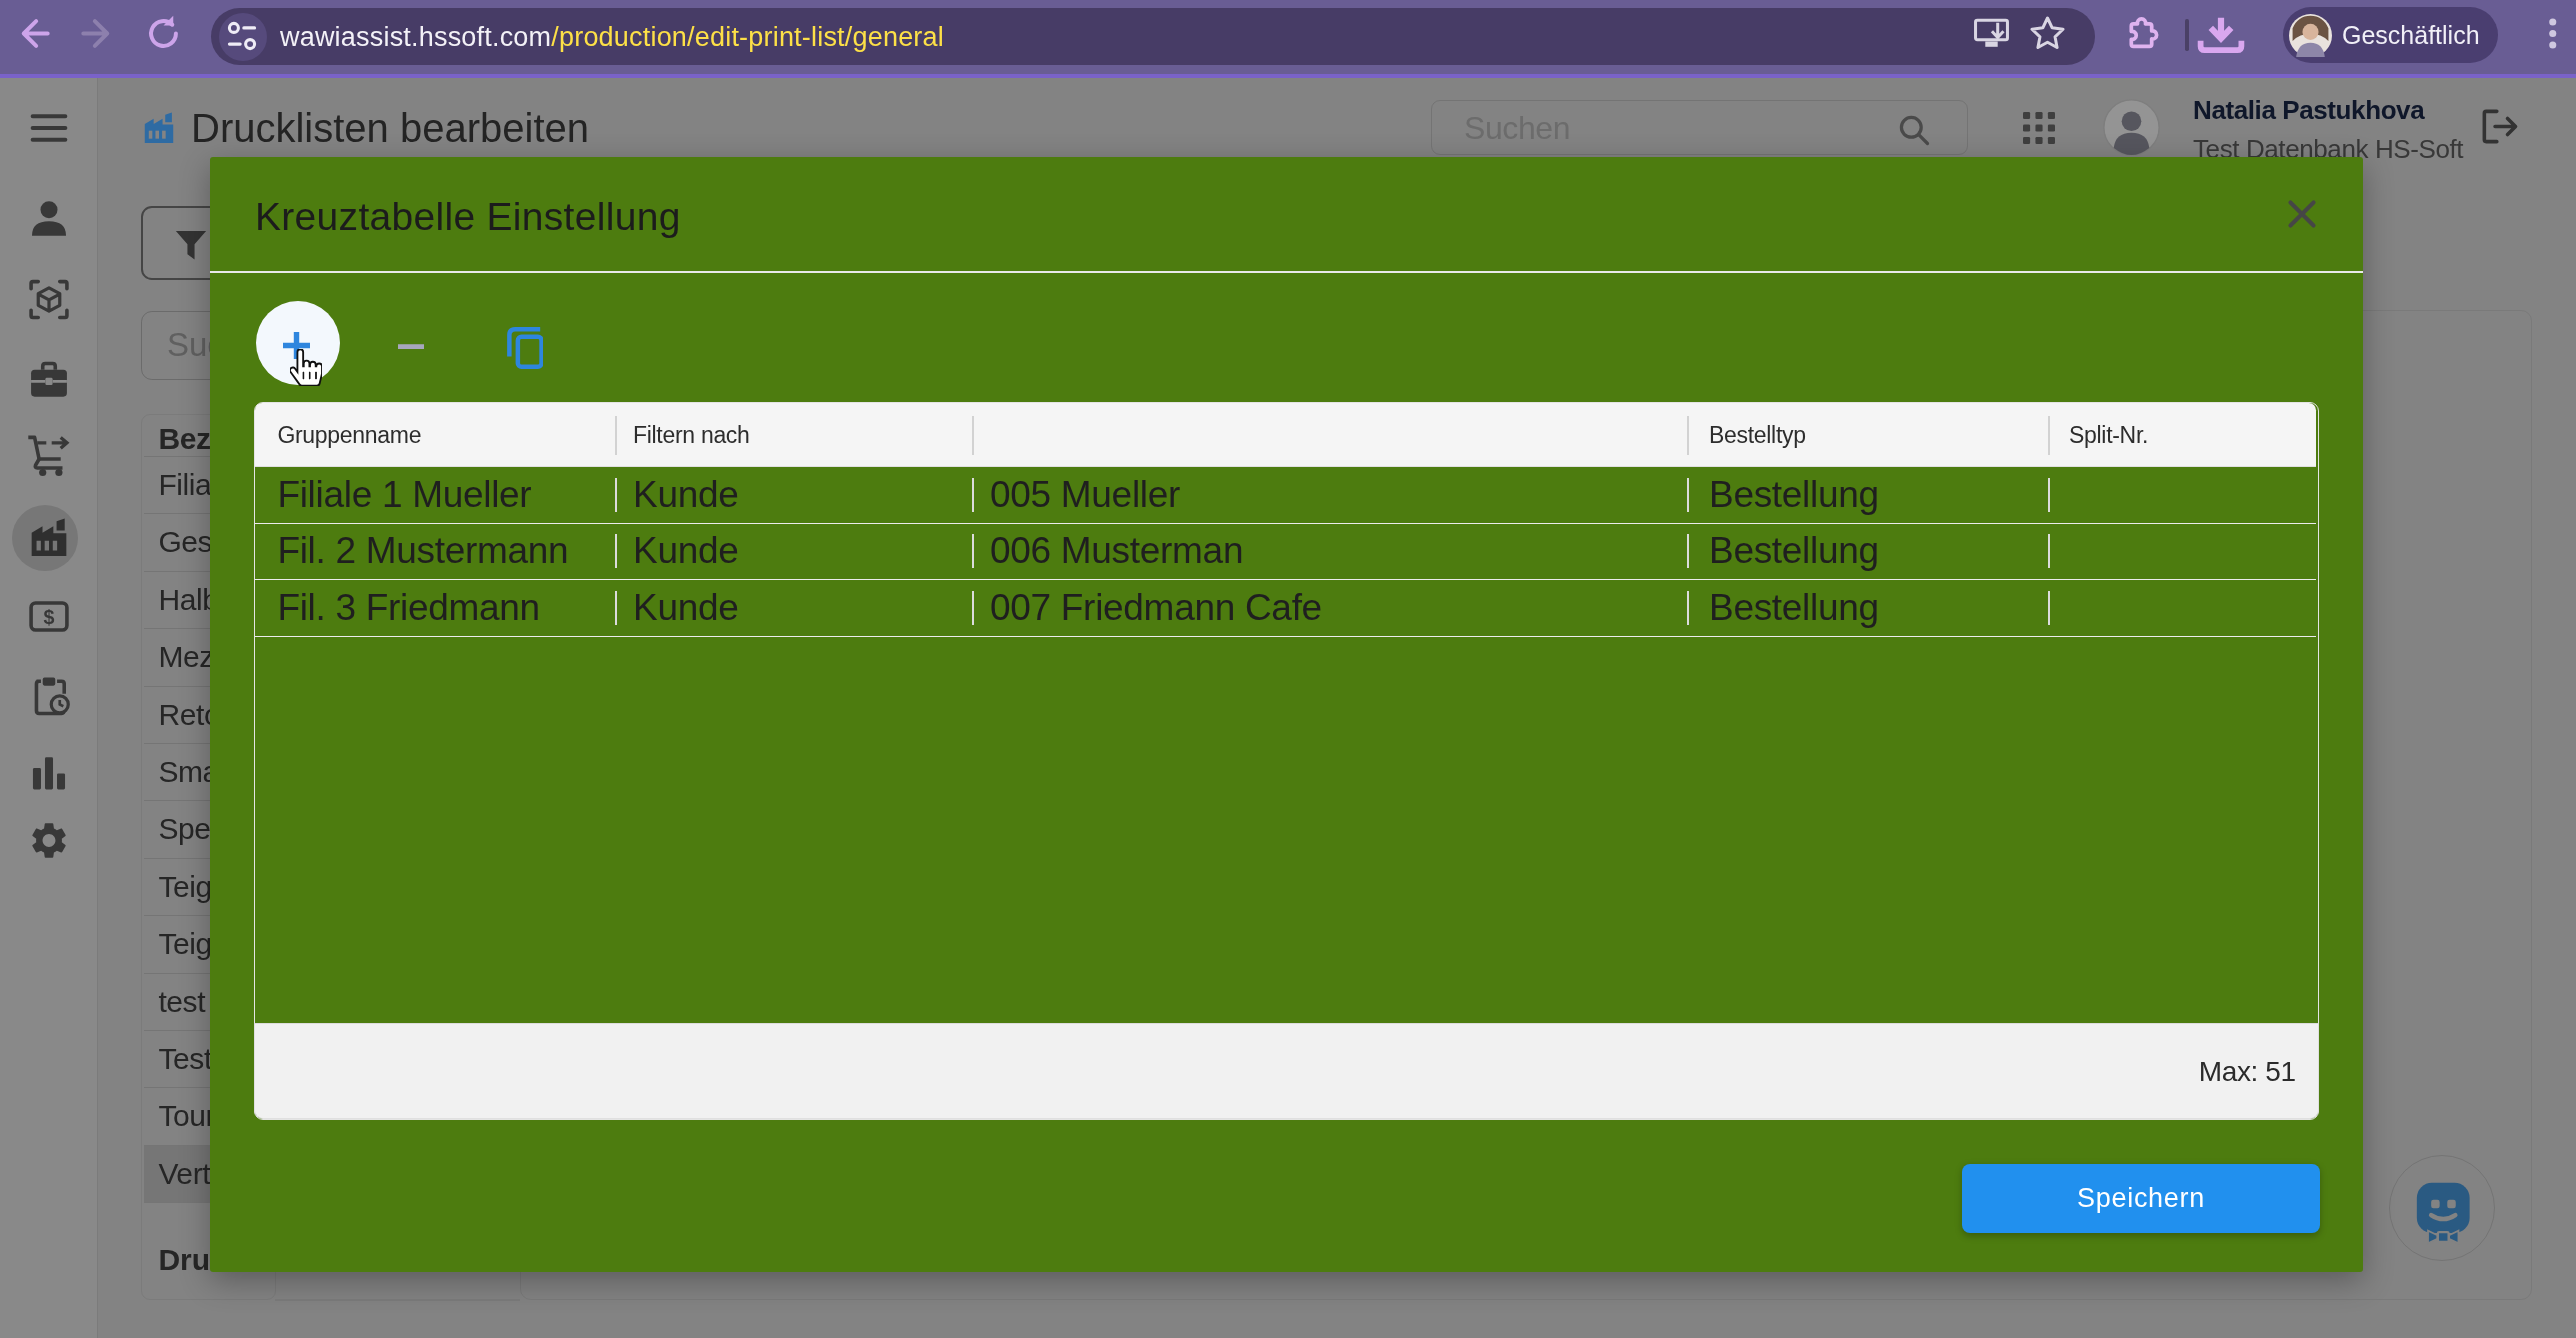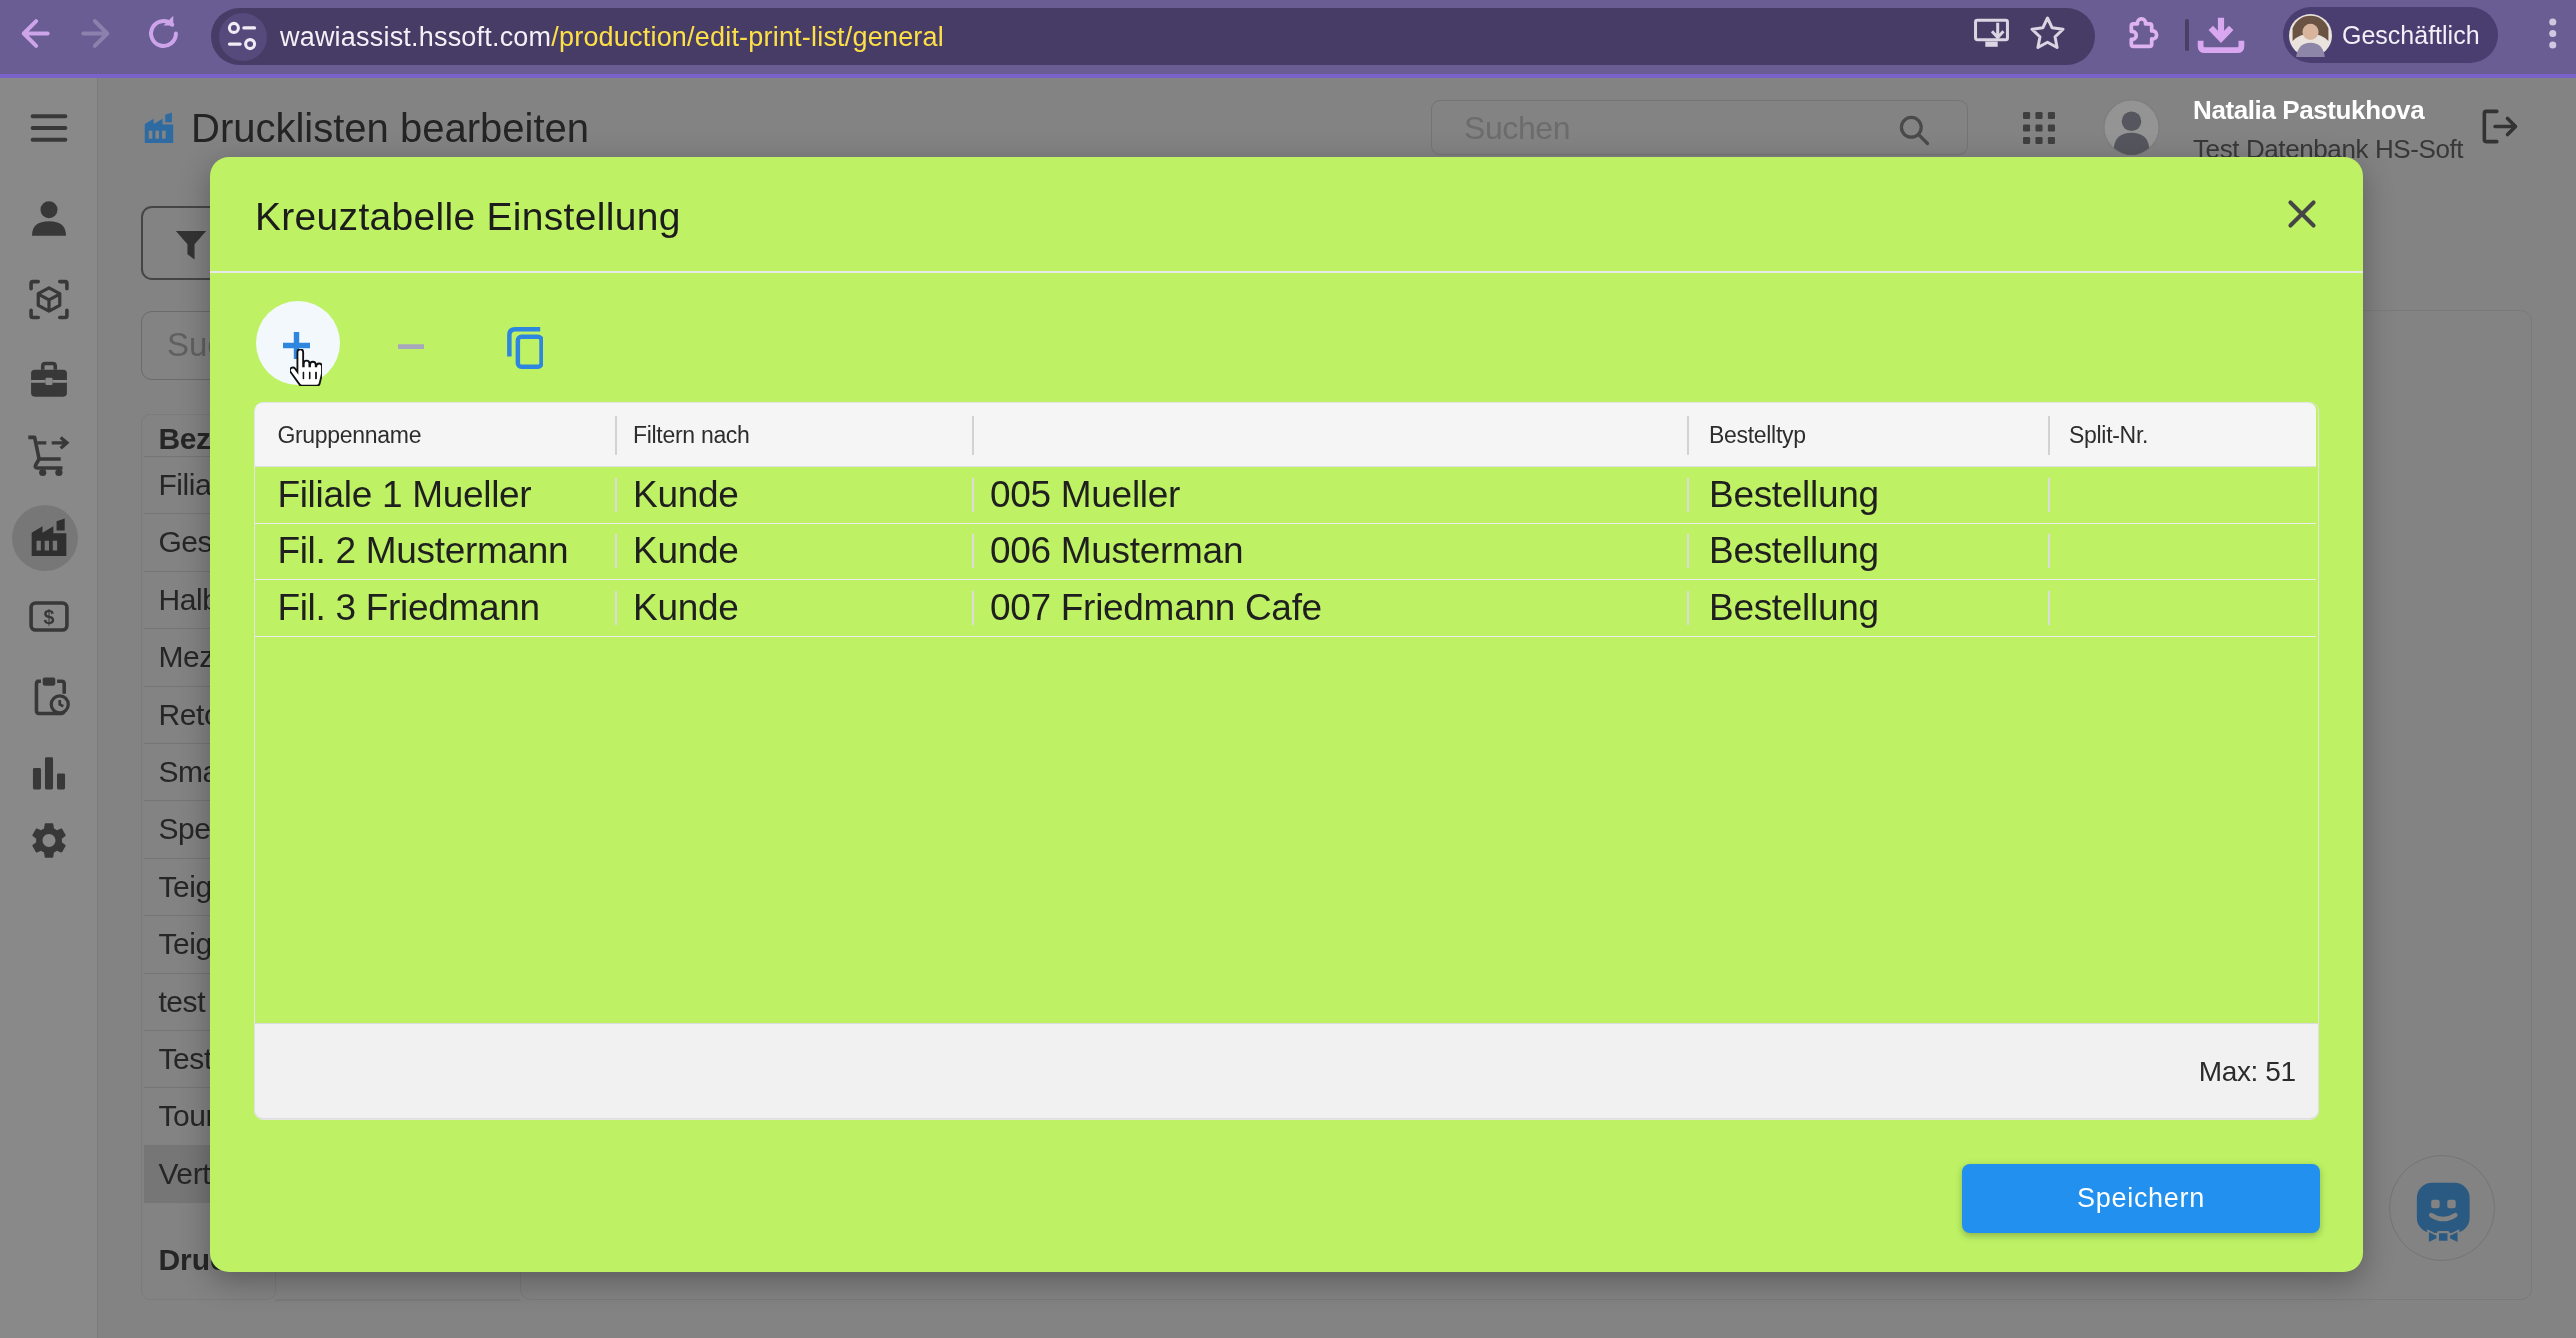--- a/index.html
+++ b/index.html
@@ -20,36 +20,36 @@
   
   #page { position:absolute; left:0; top:78px; width:2576px; height:1260px; background:#838383; }
   #sidebar { position:absolute; left:0; top:0; width:98px; height:1260px; background:#898989; border-right:1.8px solid #7b7b7b; }
   .sicon { position:absolute; left:50%; transform:translateX(-50%); }
   #selcircle { position:absolute; left:11.7px; top:427px; width:66px; height:66px; border-radius:50%; background:#777777; }
 
   #apptitle { position:absolute; left:191px; top:28px; font-size:40px; letter-spacing:0; font-weight:500; color:#242424; }
   #searchbox { position:absolute; left:1431px; top:22.4px; width:537px; height:55px; border:1.8px solid #747474; border-radius:9px; }
   #searchbox span { position:absolute; left:32px; top:9px; font-size:32px; letter-spacing:-0.4px; color:#6c6c6c; }
 
-  #uname  { position:absolute; left:2193px; top:17px; font-size:26px; font-weight:bold; letter-spacing:-0.4px; color:#ffffff; }
+  #uname  { position:absolute; left:2193px; top:17px; font-size:26px; font-weight:bold; letter-spacing:-0.4px; color:#0f172a; }
   #udb    { position:absolute; left:2193px; top:56px; font-size:26px; letter-spacing:-0.4px; color:#383838; }
 
   #filterbtn { position:absolute; left:141px; top:128px; width:99px; height:74px; border:2.7px solid #454545; border-radius:10.8px; }
   #lsearch   { position:absolute; left:141px; top:233px; width:99px; height:69px; border:1.8px solid #6b6b6b; border-radius:10.8px; }
   #lsearch span { position:absolute; left:25px; top:14.4px; font-size:33px; color:#606060; }
 
   #leftlist { position:absolute; left:144px; top:326px; width:67px; height:935px; }
   #leftlist .lrow { position:absolute; left:0; width:108px; height:57px; border-top:1.8px solid #757575; font-size:30px; letter-spacing:-0.4px; color:#262626; line-height:56px; padding-left:14.4px; white-space:nowrap; overflow:hidden;}
 
   #bigpanel { position:absolute; left:520px; top:232px; width:2012px; height:990px; border:1.8px solid #7a7a7a; border-radius:10.8px; }
 
   #robot { position:absolute; left:2389px; top:1077px; width:106px; height:106px; border:1.8px solid #747474; border-radius:50%; }
 
   
-  #modal { position:absolute; left:210px; top:157px; width:2153px; height:1115px; background:#bef264; border-radius:19px; box-shadow:0 9px 31px rgba(0,0,0,0.3); }
+  #modal { position:absolute; left:210px; top:157px; width:2153px; height:1115px; background:#4d7c0f; border-radius:3px; box-shadow:0 9px 31px rgba(0,0,0,0.3); }
   #mtitle { position:absolute; left:45px; top:38px; font-size:39px; letter-spacing:0.3px; color:#1c1c1c; }
   #mclose { position:absolute; left:2068px; top:33px; width:48px; height:48px; }
   #mdivider { position:absolute; left:0; top:114px; width:2153px; height:1.8px; background:#e9e9e9; }
   #addcircle { position:absolute; left:46px; top:144px; width:84px; height:84px; border-radius:50%; background:#f3f8fd; }
 
   #mtable { position:absolute; left:44px; top:245px; width:2065px; height:718px; border:1.8px solid #e4e4e4; border-radius:9px; }
   #mthead { position:absolute; left:0; top:0; width:2061px; height:64px; background:#f5f5f5; border-bottom:1.8px solid #e0e0e0; border-radius:7.2px 7.2px 0 0; }
   .hcell { position:absolute; top:0; height:64px; line-height:64px; font-size:23px; letter-spacing:-0.3px; color:#2d2d2d; }
   .mrow { position:absolute; left:0; width:2061px; height:57px; border-bottom:1.8px solid #ececec; }
   .rcell { position:absolute; top:0; height:55px; line-height:55px; font-size:37px; letter-spacing:-0.3px; color:#1f1f1f; }

